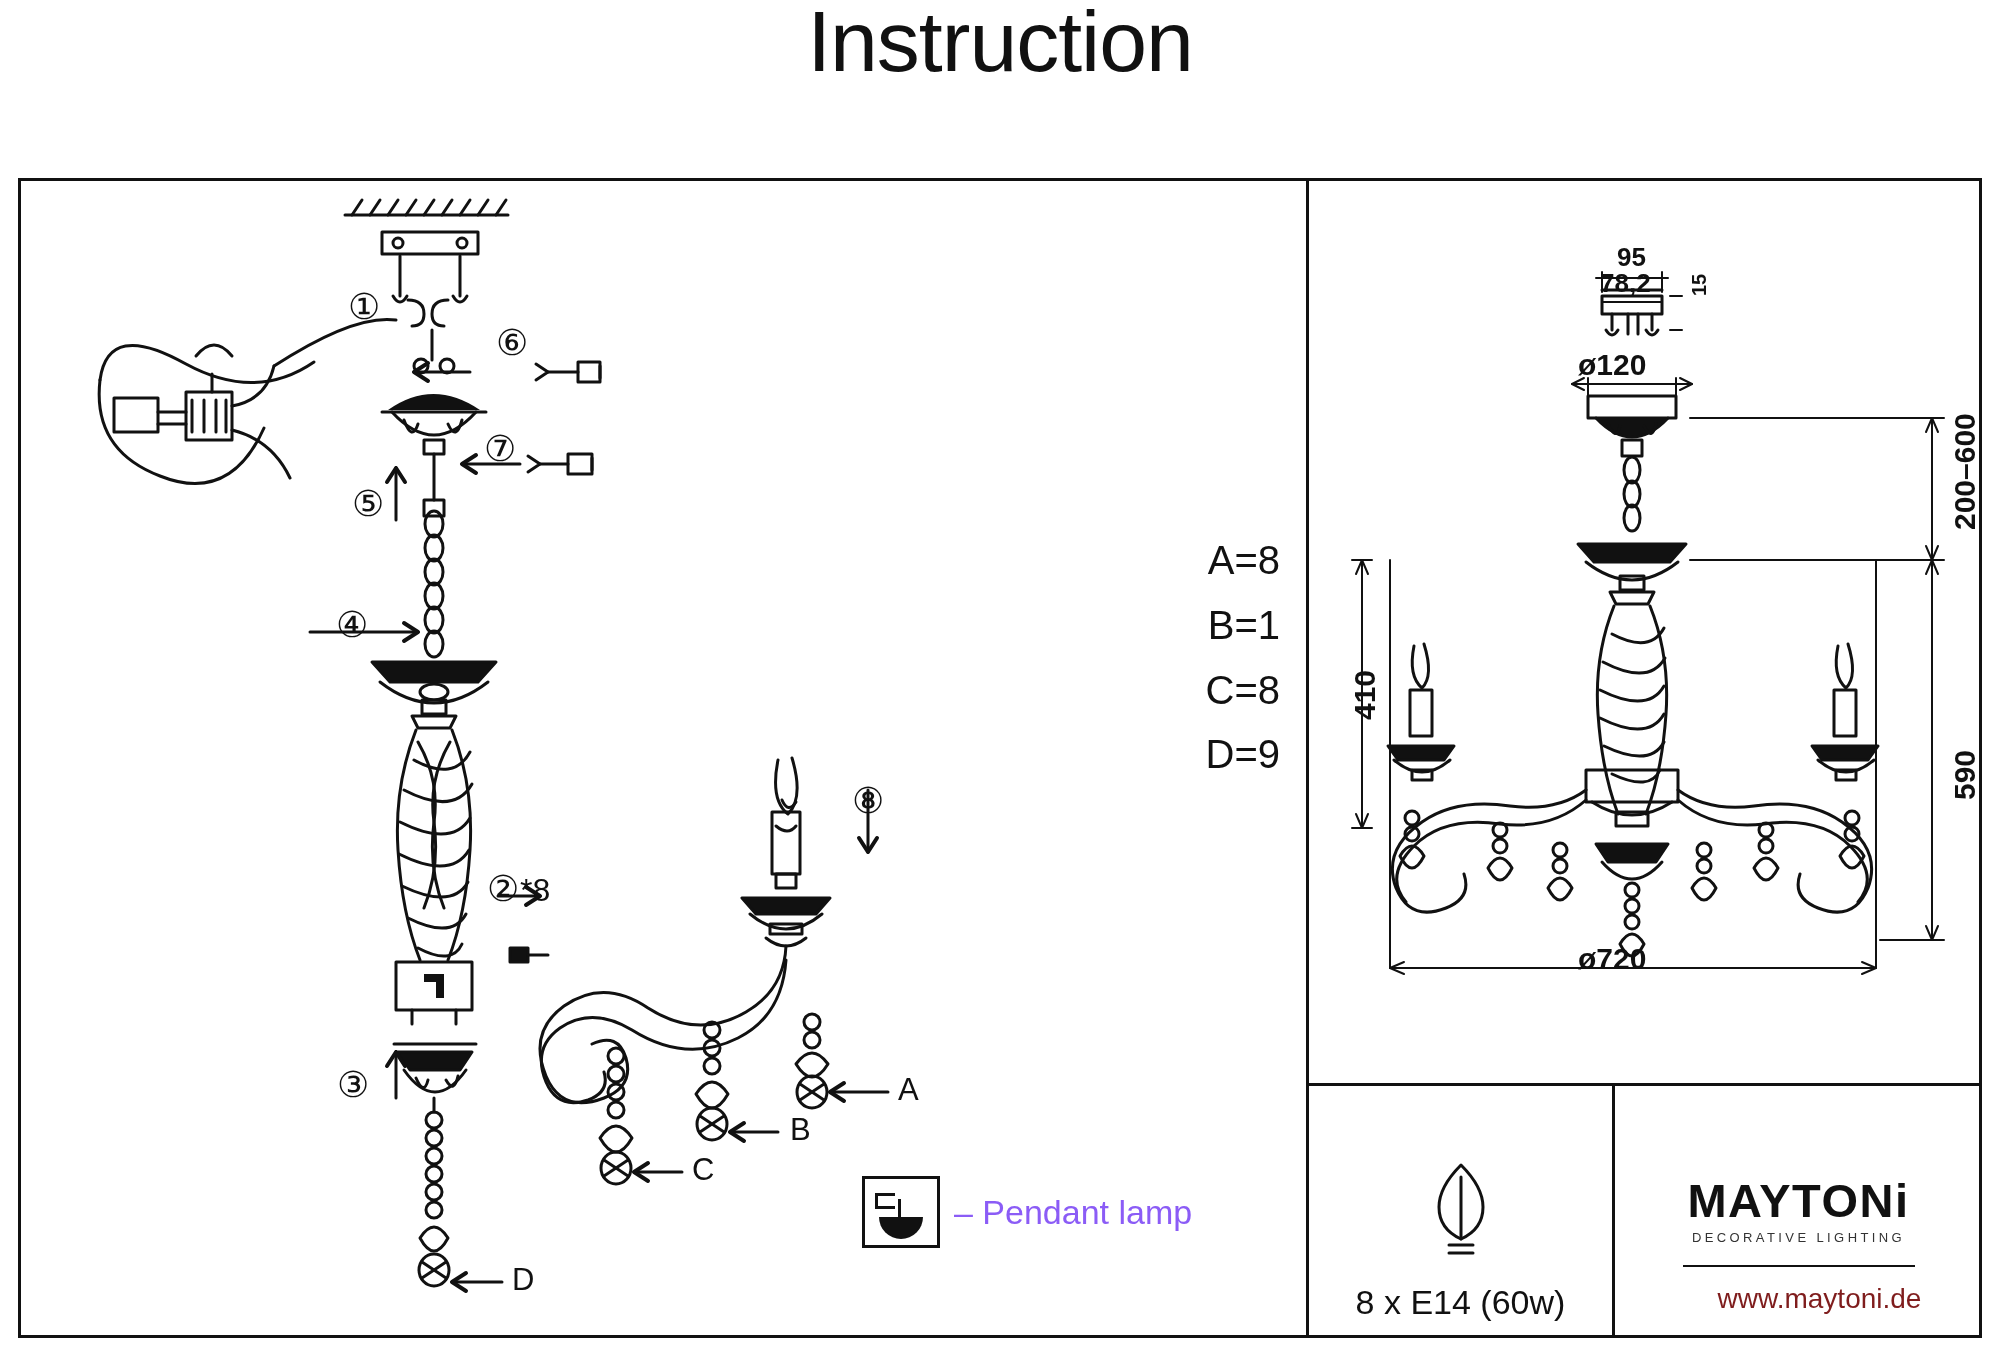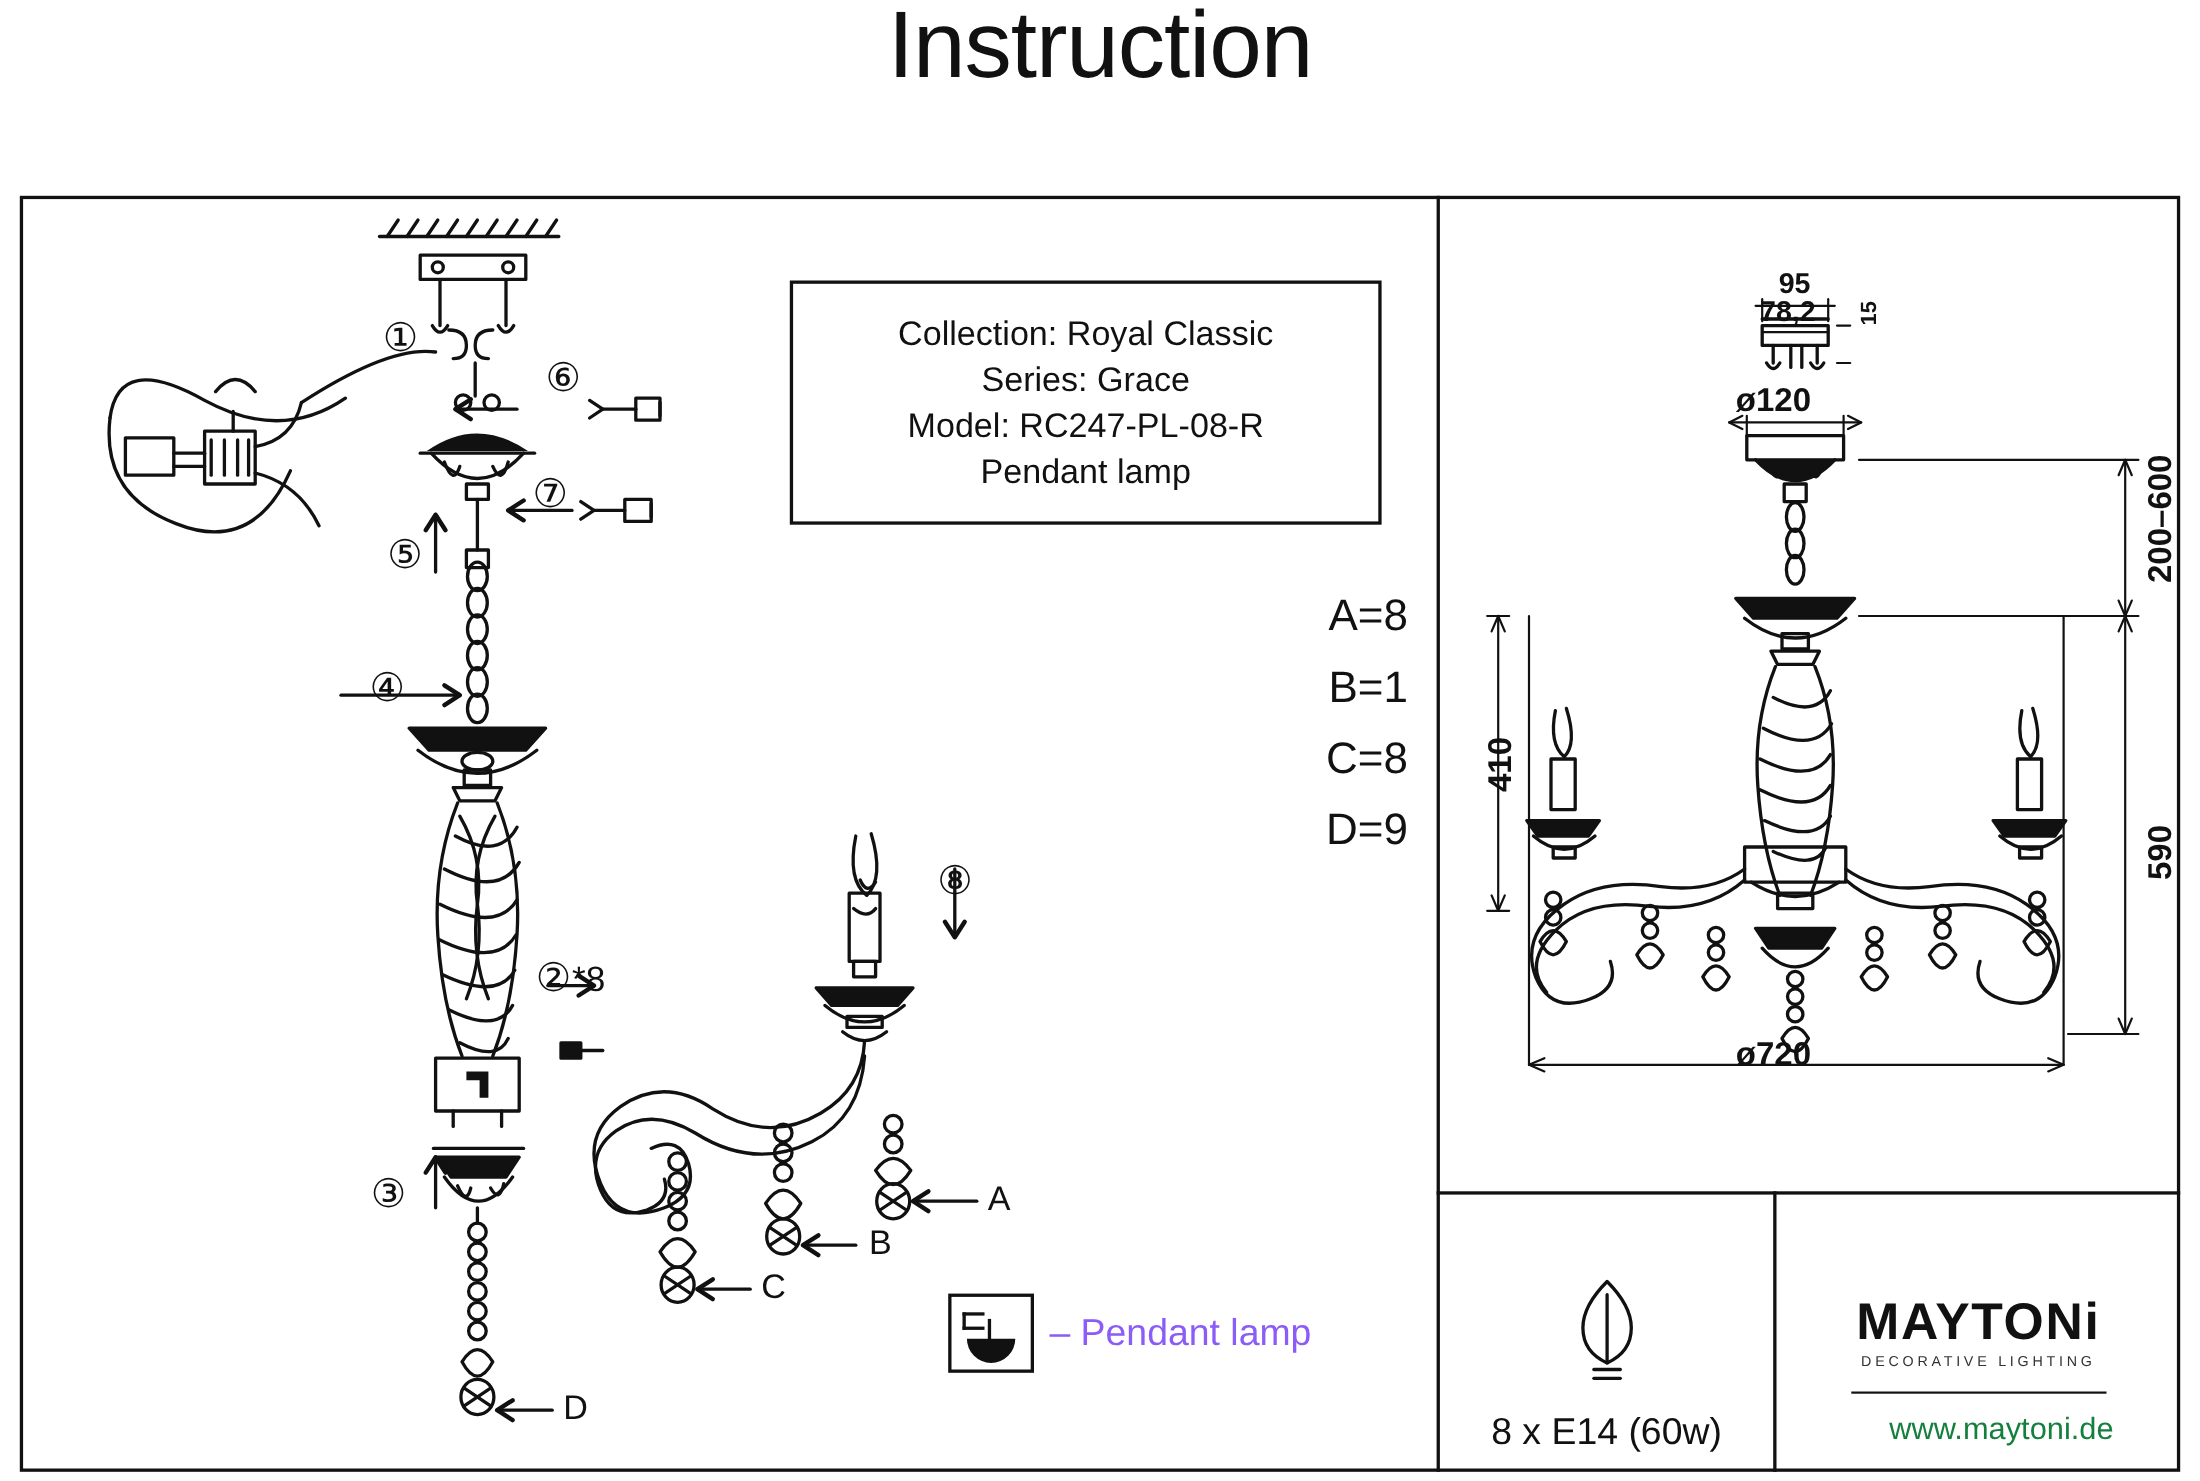--- a/index.html
+++ b/index.html
@@ -178,21 +178,21 @@
   }
   #logo-sub {
     font-size: 13px;
     letter-spacing: 3.4px;
     color: #333;
     margin-top: -4px;
   }
   #logo-rule {
     width: 232px; height: 2px; background: #111; margin: 14px 0 10px;
   }
-  #logo-url { font-size: 28px; color: #15803d; margin-left: 42px; }
+  #logo-url { font-size: 28px; color: #7f1d1d; margin-left: 42px; }
 
   
   .lbl {
     position: absolute;
     font-size: 31px;
     color: #111;
     white-space: nowrap;
   }
   .lbl-sm { font-size: 26px; }
   .lbl-b { font-weight: 700; }
@@ -542,26 +542,20 @@
   <div class="lbl" style="left:487px; top:868px; font-size:36px;">②</div>
   <div class="lbl" style="left:520px; top:872px; font-size:32px;">*8</div>
   <div class="lbl" style="left:337px; top:1064px; font-size:36px;">③</div>
   <div class="lbl" style="left:852px; top:780px; font-size:36px;">⑧</div>
 
   <div class="lbl" style="left:898px; top:1072px;">A</div>
   <div class="lbl" style="left:790px; top:1112px;">B</div>
   <div class="lbl" style="left:692px; top:1152px;">C</div>
   <div class="lbl" style="left:512px; top:1262px;">D</div>
 
-  <div id="info-box">
-    <div>Collection: Royal Classic</div>
-    <div>Series: Grace</div>
-    <div>Model: RC247-PL-08-R</div>
-    <div>Pendant lamp</div>
-  </div>
 
   <div id="qty">
     <div>A=8</div>
     <div>B=1</div>
     <div>C=8</div>
     <div>D=9</div>
   </div>
 
   <div id="legend">
     <div id="legend-icon">

